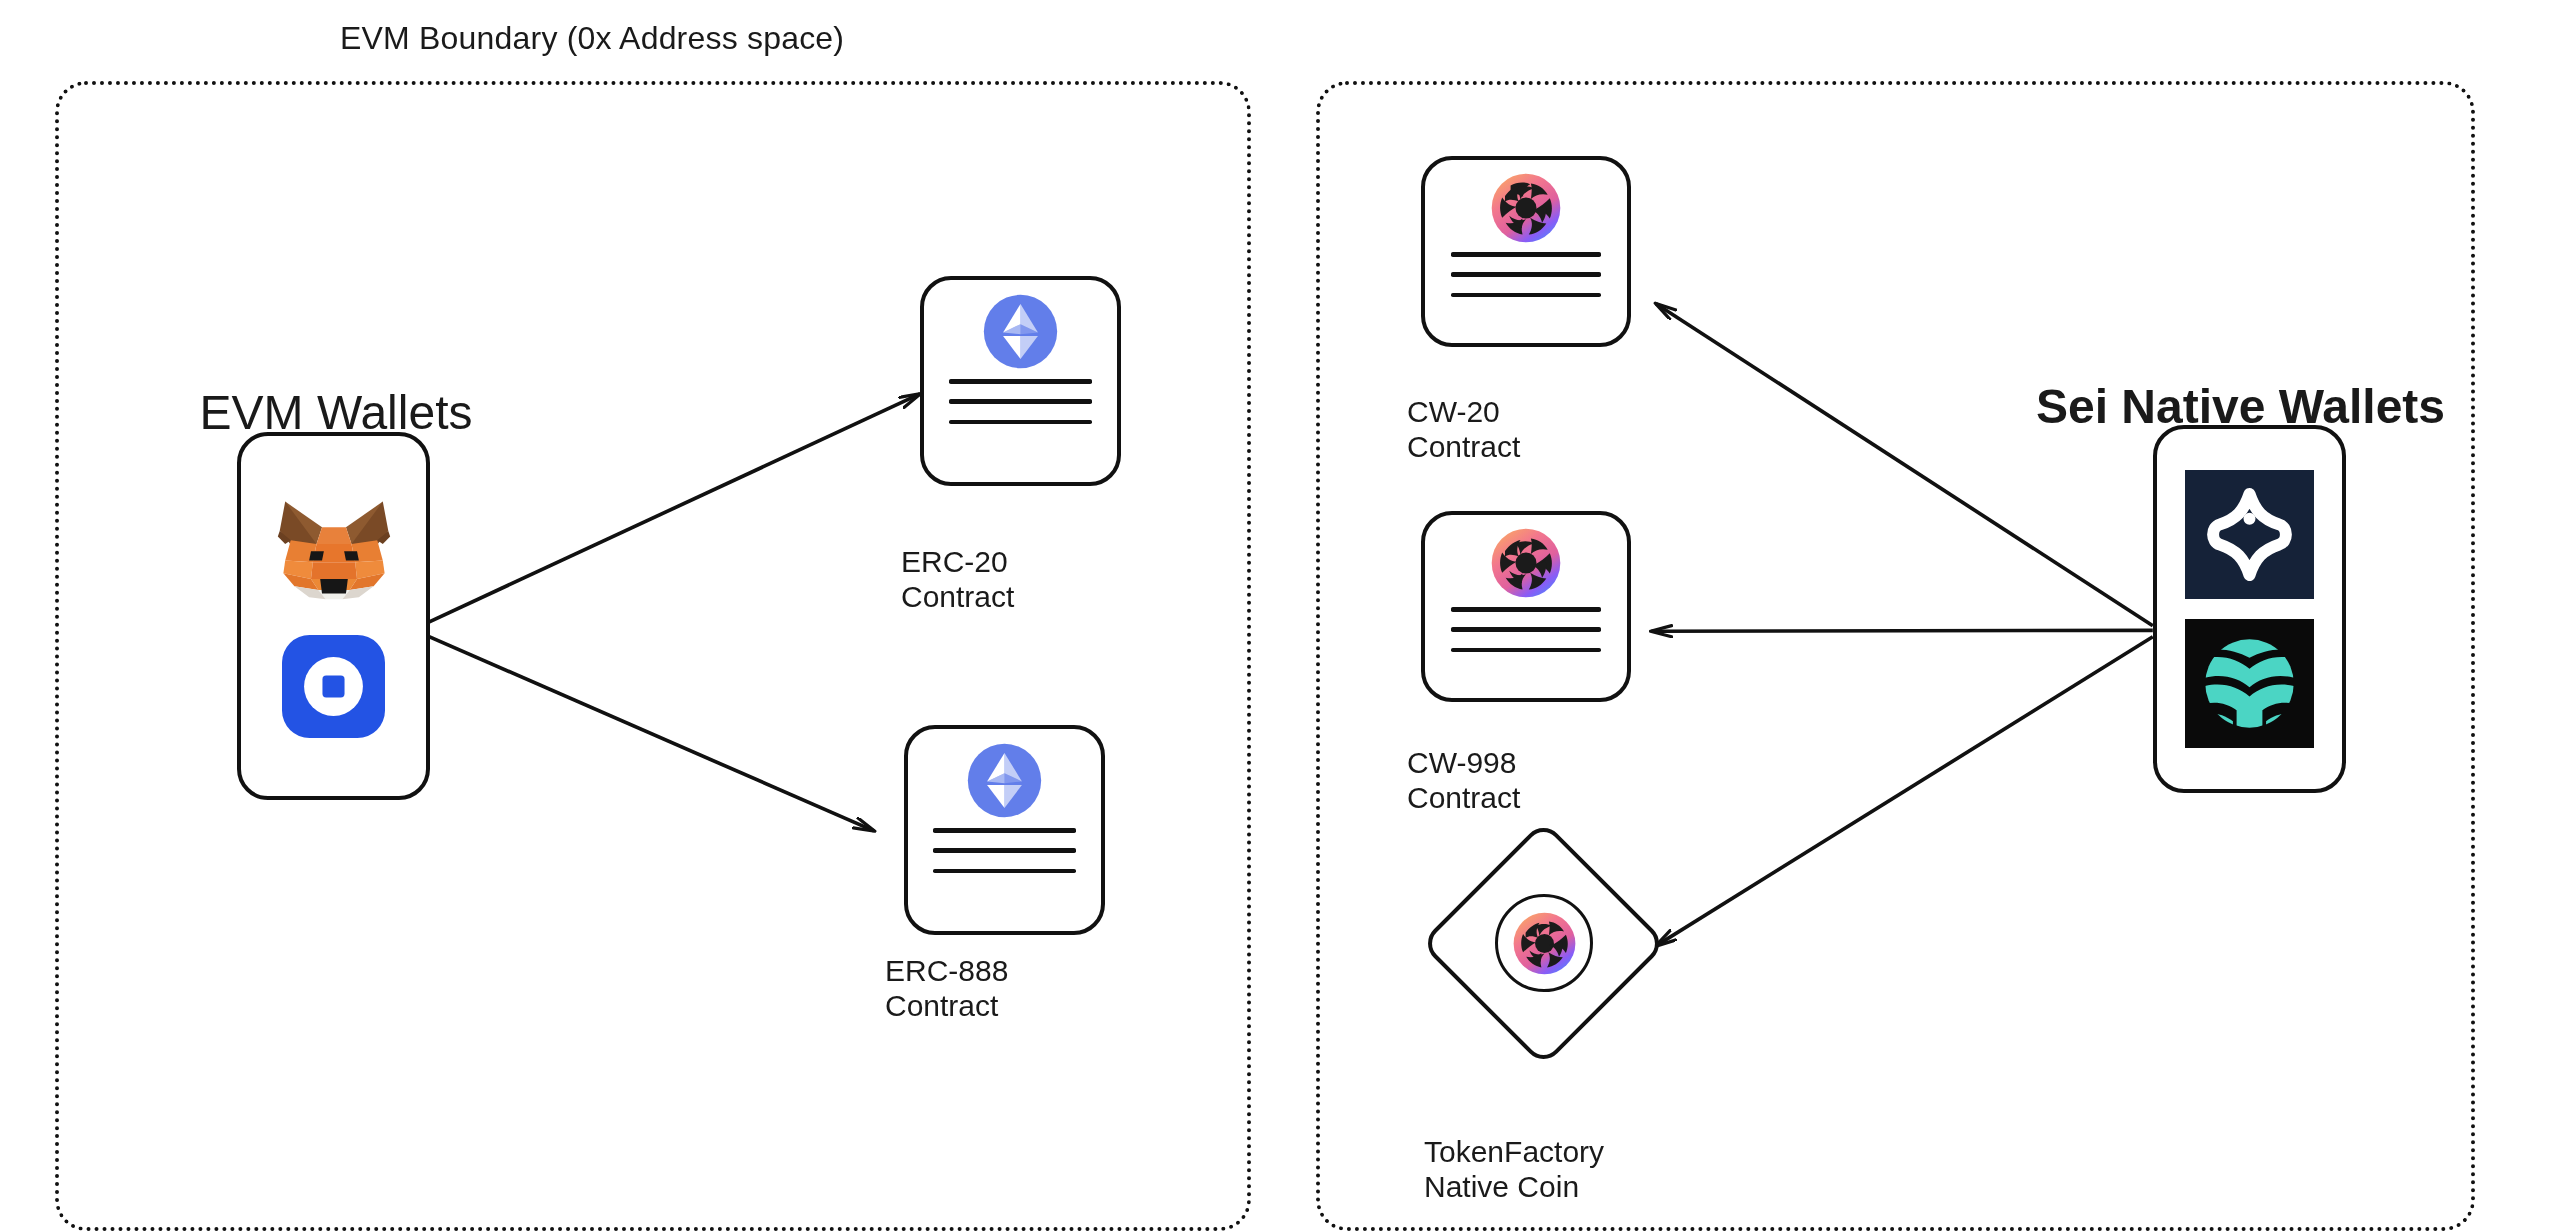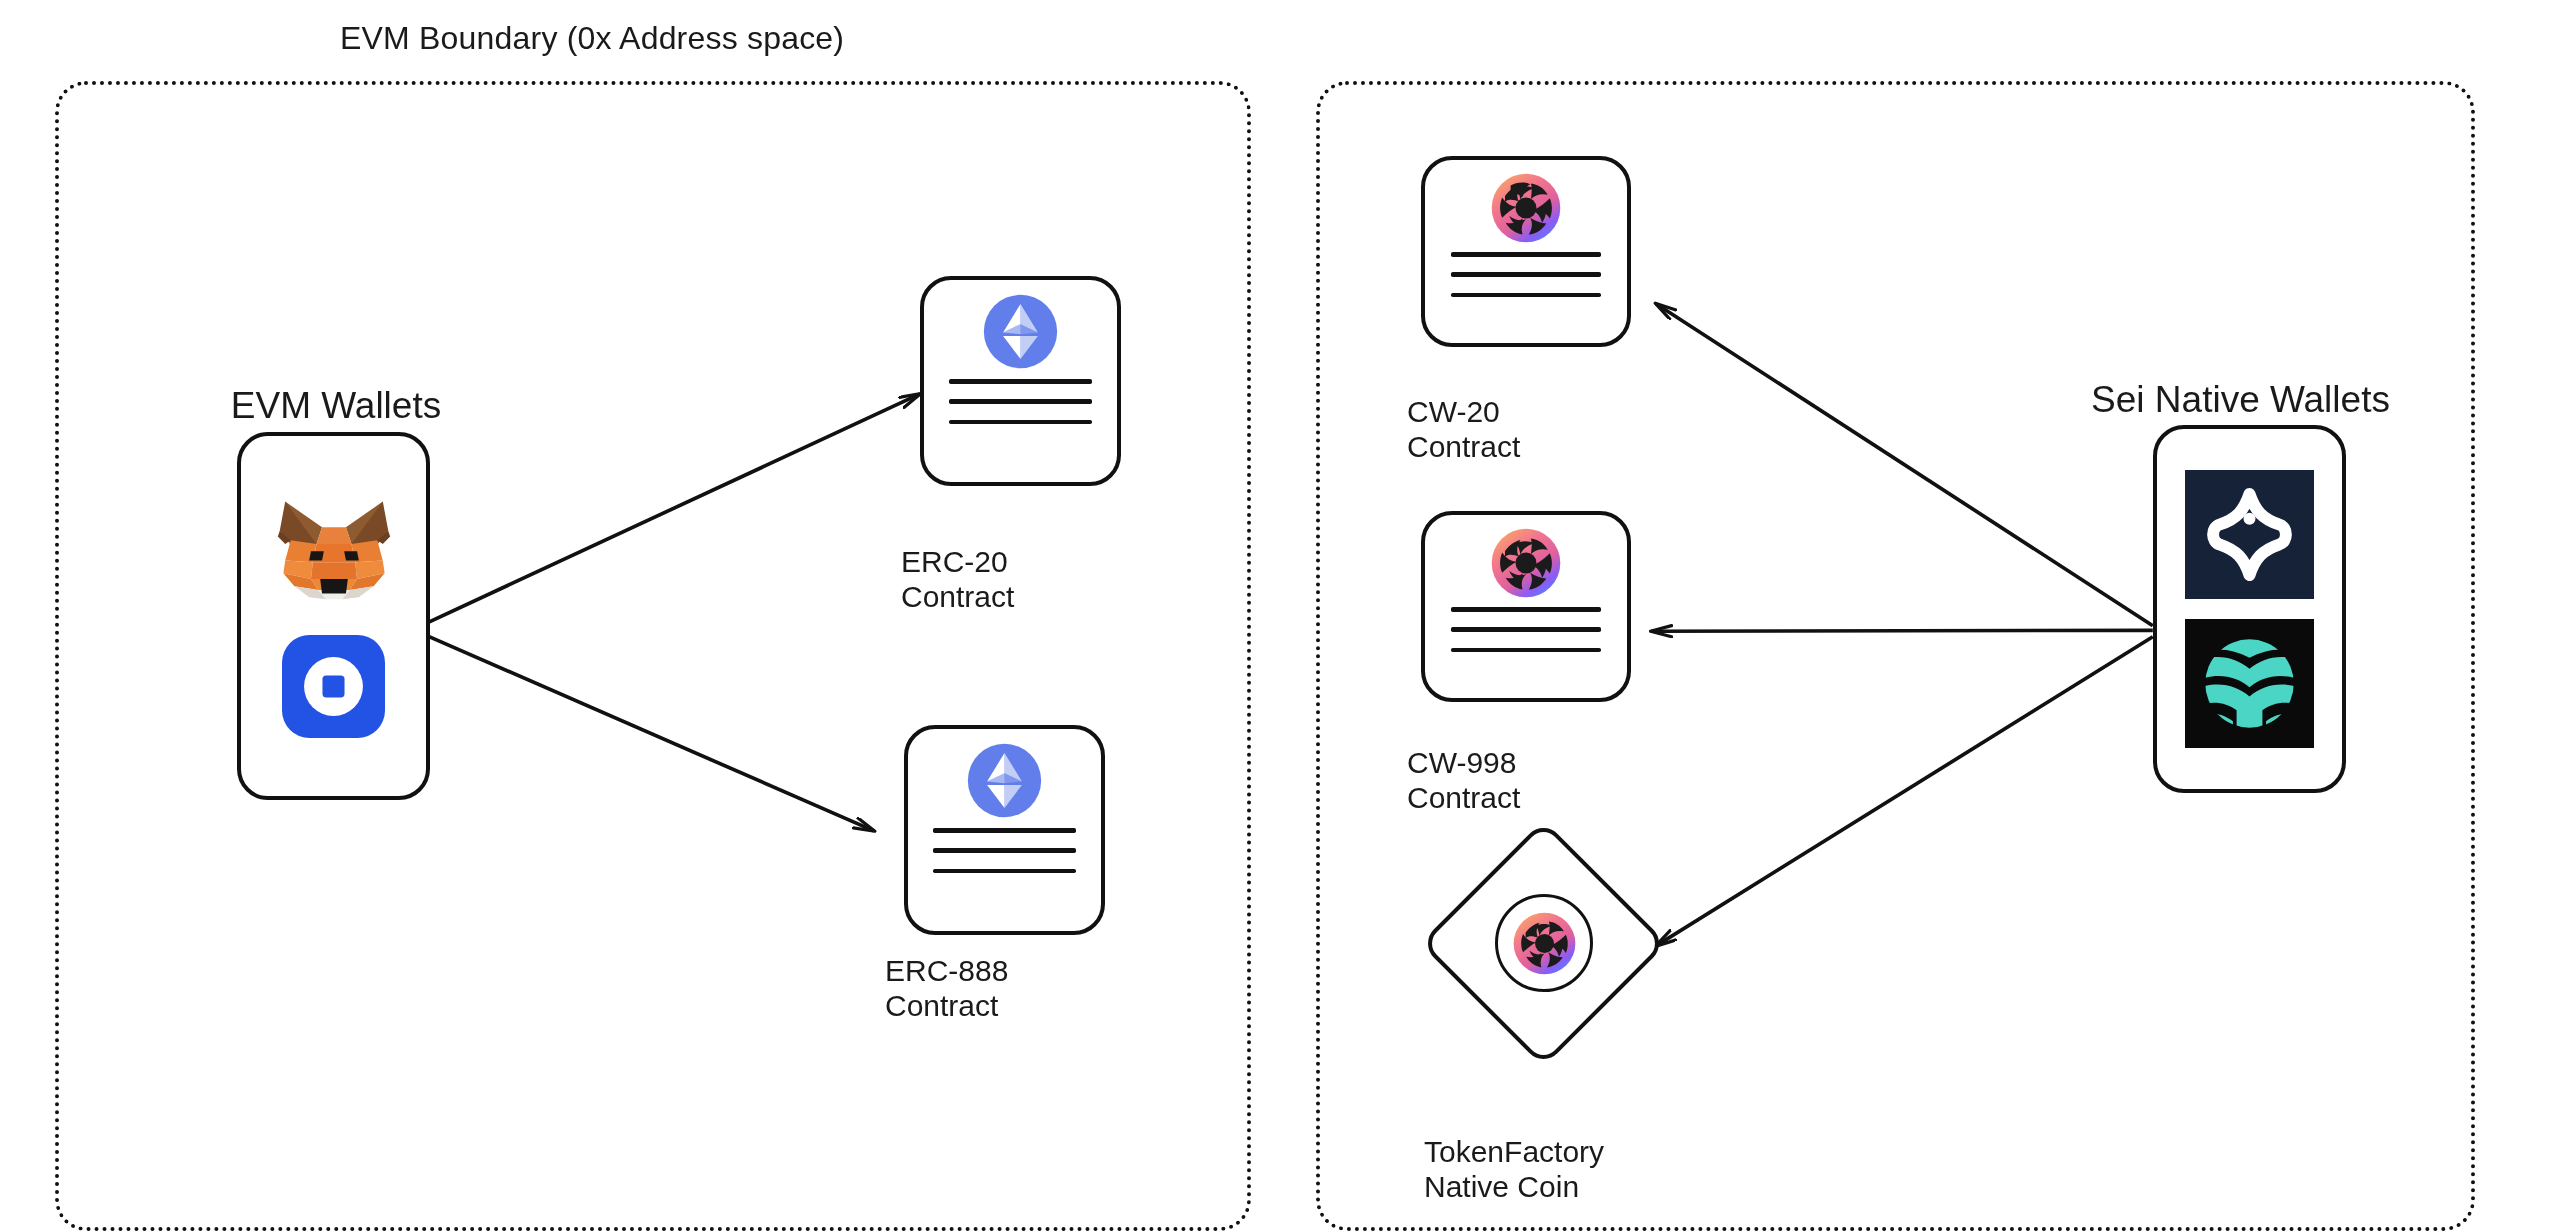--- a/index.html
+++ b/index.html
@@ -42,21 +42,21 @@
     position: absolute;
     text-align: left;
     font-size: 30px;
     line-height: 1.18;
     color: #1a1a1a;
     white-space: pre-line;
   }
   .group-title {
     position: absolute;
     text-align: center;
-    font-size: 37px;
+    font-size: 48px;
     color: #1a1a1a;
     white-space: nowrap;
   }
 
   
   .wallet-box {
     position: absolute;
     background: #ffffff;
     border: 4.6px solid #111111;
     border-radius: 31px;
@@ -331,21 +331,21 @@
           <path d="M36,22 C44,18 54,18 62,22 C53,24 45,30 42,38 C41,31 39,26 36,22 Z"></path>
           <path d="M78,46 C80,55 78,64 73,71 C71,62 65,55 57,52 C65,52 73,50 78,46 Z"></path>
           <path d="M44,79 C36,76 29,69 26,61 C33,67 42,69 50,66 C46,70 44,75 44,79 Z"></path>
         </g>
       </svg>
     </span>
   </div>
   <div class="node-label" style="left:1424px; top:1086px; width:294px;margin-top:48px;">TokenFactory
 Native Coin</div>
 
-  <div class="group-title" style="left:2006px; top:379px; width:469px;">Sei Native Wallets</div>
+  <div class="group-title" style="left:2006px; top:379px; width:469px;font-weight:bold;">Sei Native Wallets</div>
 
   <div class="wallet-box" id="sei-wallet-box" style="left:2153px; top:425px; width:193px; height:368px; padding:22px 0;">
 
     <span>
       <svg class="icon" width="129" height="129" viewBox="0 0 140 140">
         <rect x="0" y="0" width="140" height="140" fill="#152238"></rect>
         <path fill="none" stroke="#FFFFFF" stroke-width="13" stroke-linejoin="round" d="M70,26
                  C76,44 84,53 102,59
                  C112,62 112,78 102,81
                  C84,87 76,96 70,114

